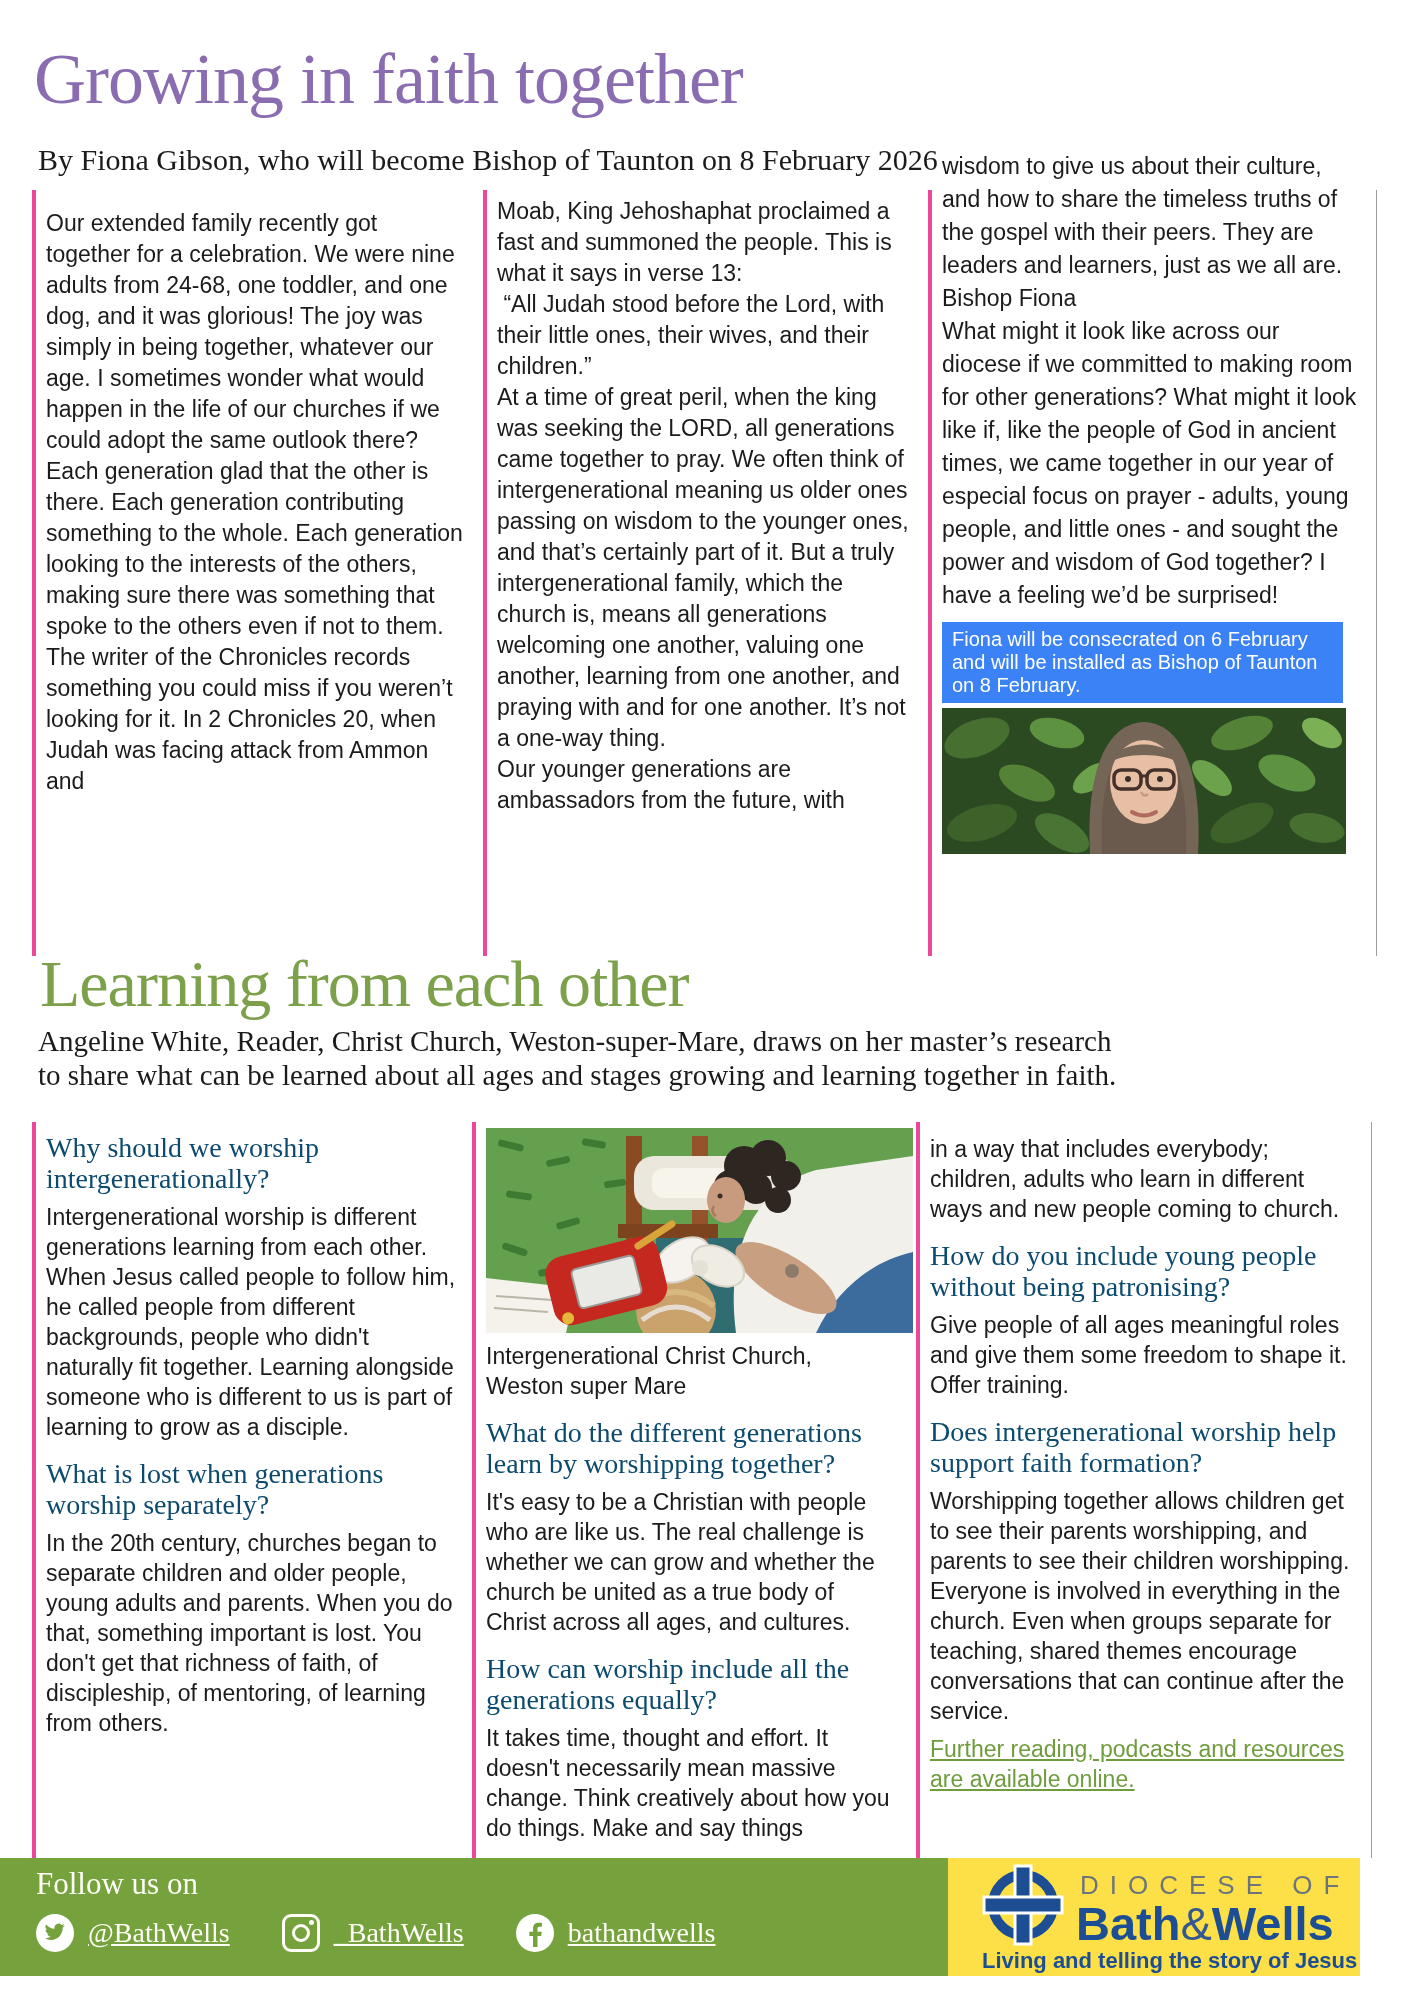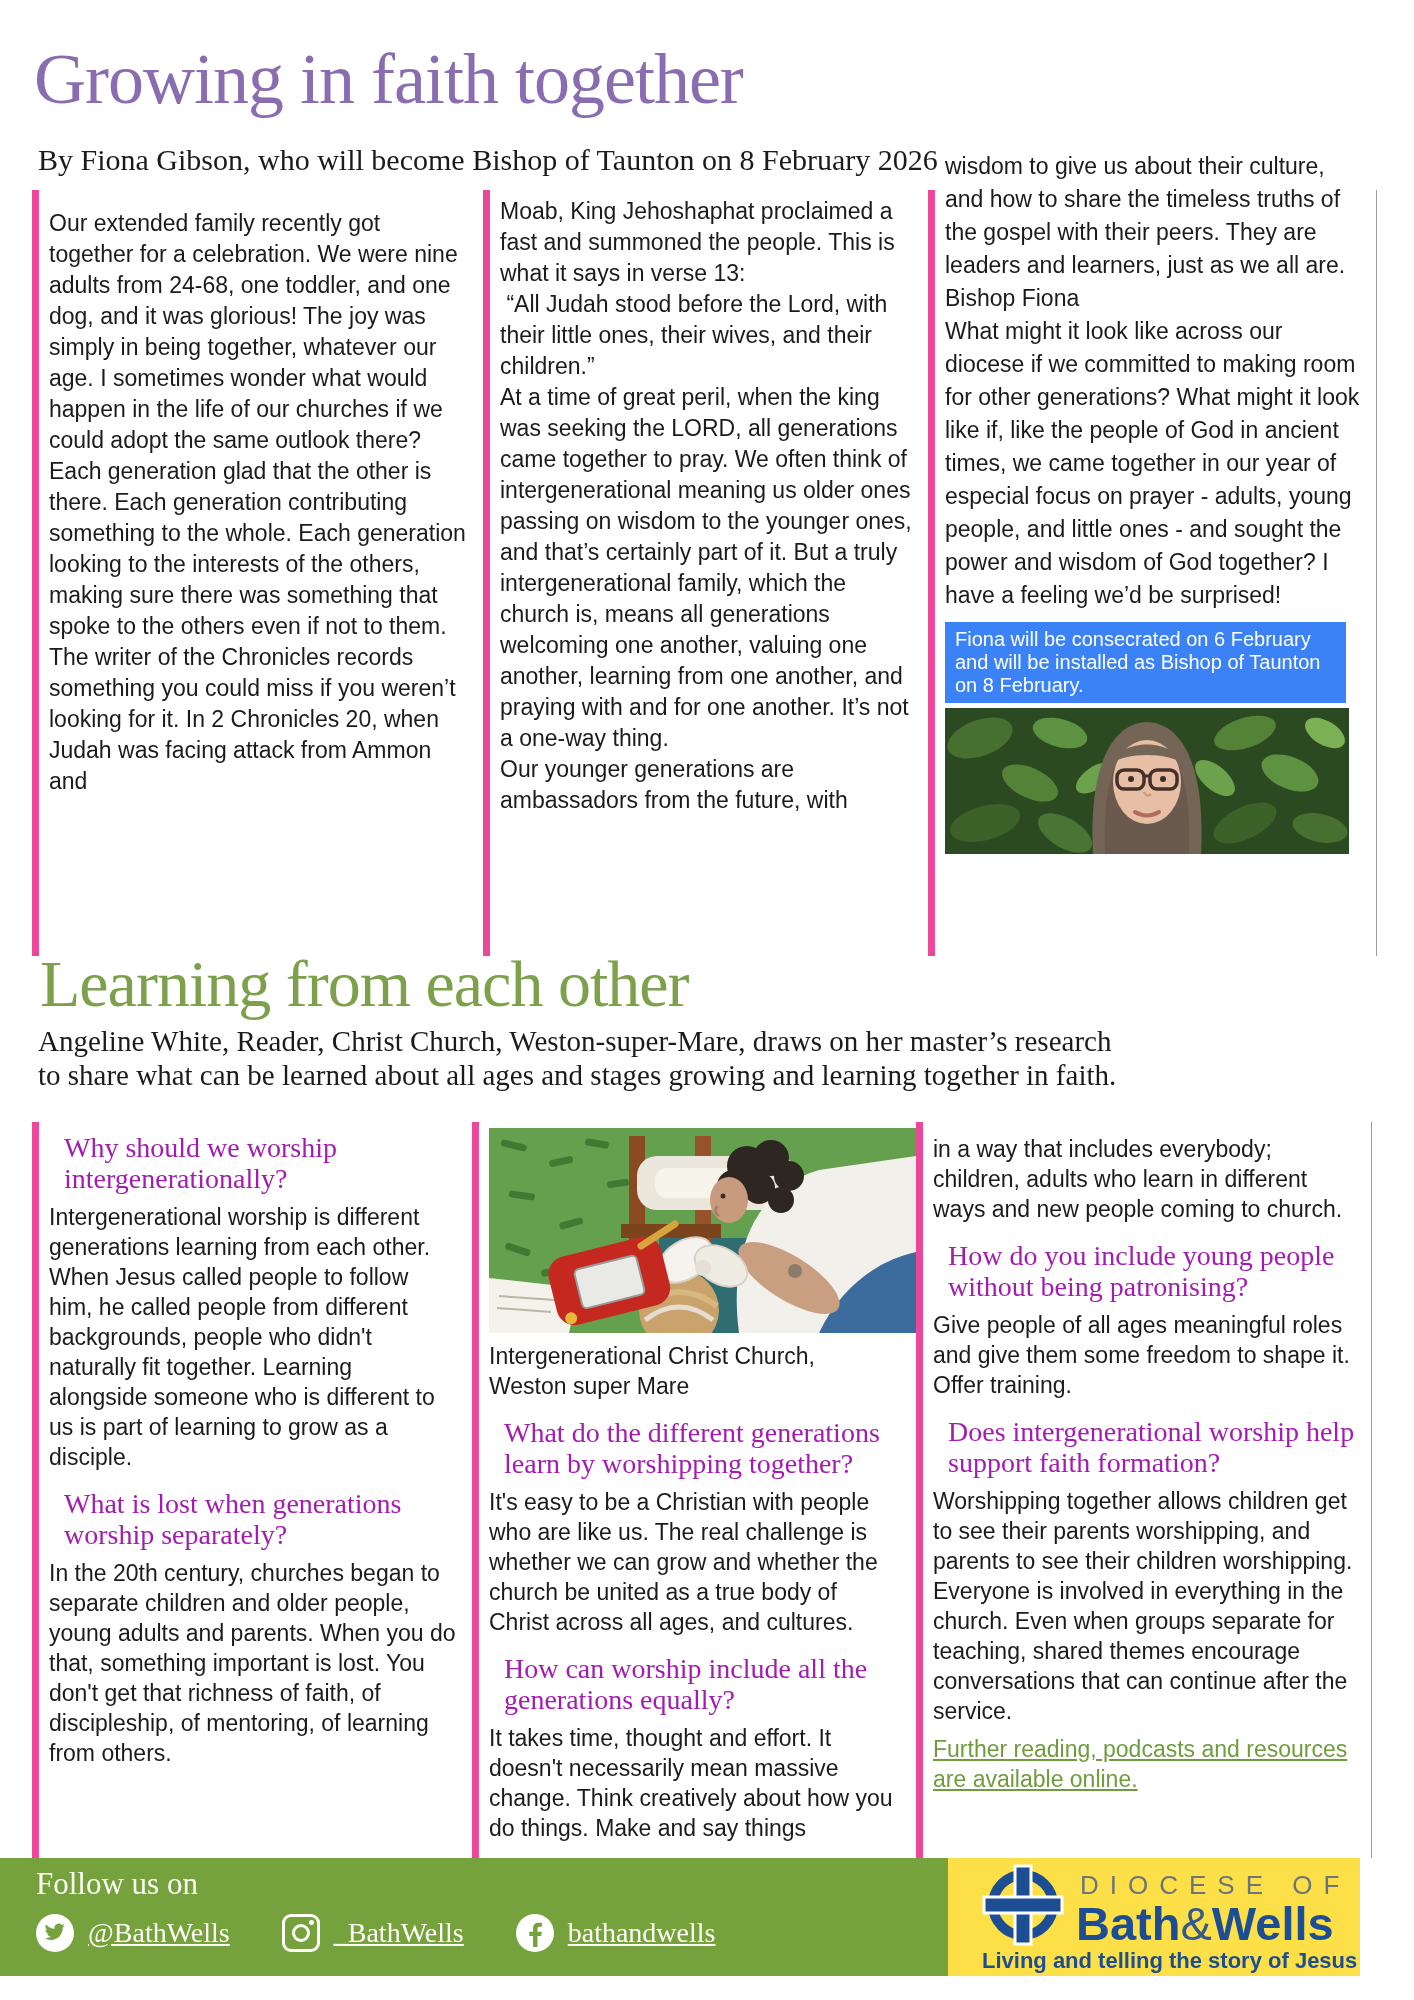--- a/index.html
+++ b/index.html
@@ -7,21 +7,21 @@
         font-family:"Liberation Sans",sans-serif;color:#1b1b1b;overflow:hidden;}
 
   
   .title1{position:absolute;left:34px;top:34px;font-family:"Liberation Serif",serif;
           font-size:72px;line-height:90px;color:#8a6cb0;letter-spacing:-1px;white-space:nowrap;}
   .byline{position:absolute;left:38px;top:142px;font-family:"Liberation Serif",serif;
           font-size:30px;line-height:36px;color:#1b1b1b;white-space:nowrap;}
 
   .row{position:absolute;display:flex;align-items:stretch;}
   .row1{left:32px;top:190px;width:1345px;height:766px;}
-  .col{box-sizing:border-box;border-left:7px solid #ec4899;padding:0 16px 0 10px;}
+  .col{box-sizing:border-box;border-left:4px solid #ec4899;padding:0 16px 0 10px;}
   .row1 .c1{width:451px;padding-top:18px;}
   .row1 .c2{width:445px;padding-top:6px;}
   .row1 .c3{width:449px;border-right:1px solid #9b9b9b;}
   .c3-lift{margin-top:-40px;}
   .a1 p{margin:0;font-size:23px;line-height:31px;}
   .row1 .c3 p{line-height:33px;}
 
   .note{background:#3b82f6;color:#ffffff;font-size:20px;line-height:23px;
         padding:6px 10px;margin-top:10px;width:401px;box-sizing:border-box;}
   .photo1{display:block;margin-top:5px;width:404px;height:146px;}
@@ -29,22 +29,22 @@
   
   .title2{position:absolute;left:40px;top:942px;font-family:"Liberation Serif",serif;
           font-size:66px;line-height:84px;color:#7da04b;letter-spacing:-1px;white-space:nowrap;}
   .intro2{position:absolute;left:38px;top:1024px;width:1085px;font-family:"Liberation Serif",serif;
           font-size:29px;line-height:34px;color:#1b1b1b;}
   .row2{left:32px;top:1122px;width:1340px;height:736px;}
   .row2 .c1{width:440px;padding-top:6px;}
   .row2 .c2{width:444px;}
   .row2 .c3{width:456px;border-right:1px solid #9b9b9b;padding-top:12px;}
   .a2 p{margin:0 0 2px 0;font-size:23px;line-height:30px;}
-  .a2 h3{font-family:"Liberation Serif",serif;font-weight:normal;color:#a21caf;
-         font-size:28px;line-height:31px;margin:16px 0 8px 15px;}
+  .a2 h3{font-family:"Liberation Serif",serif;font-weight:normal;color:#0c4a6e;
+         font-size:28px;line-height:31px;margin:16px 0 8px 0;}
   .a2 .first{margin-top:4px;}
   .photo2{display:block;margin:6px 0 8px 0;width:427px;height:205px;}
   .caption2{font-size:22px;line-height:27px;margin:0;}
   .link{color:#6f9c3d;text-decoration:underline;font-size:23px;line-height:30px;
         display:inline-block;margin-top:6px;cursor:pointer;}
 
   
   .footer{position:absolute;left:0;top:1858px;width:1414px;height:118px;}
   .fgreen{position:absolute;left:0;top:0;width:948px;height:118px;background:#76a23e;color:#fffef7;}
   .follow{position:absolute;left:36px;top:8px;font-family:"Liberation Serif",serif;font-size:31px;}

